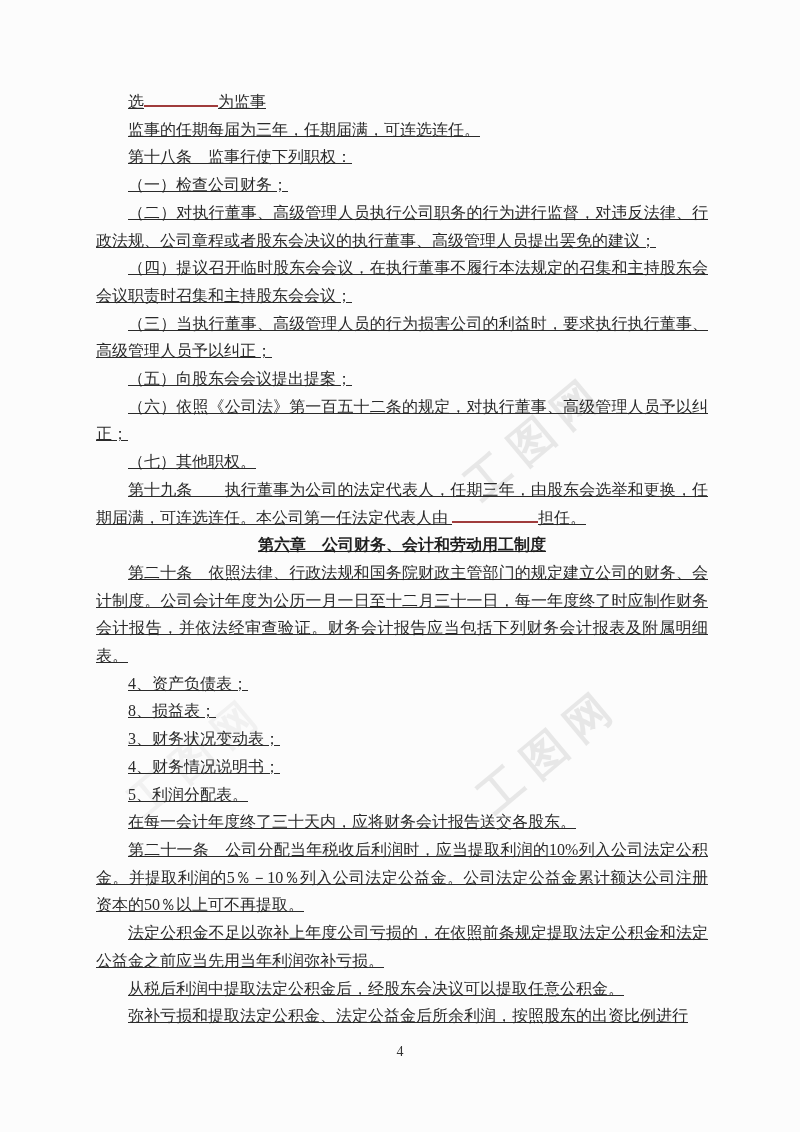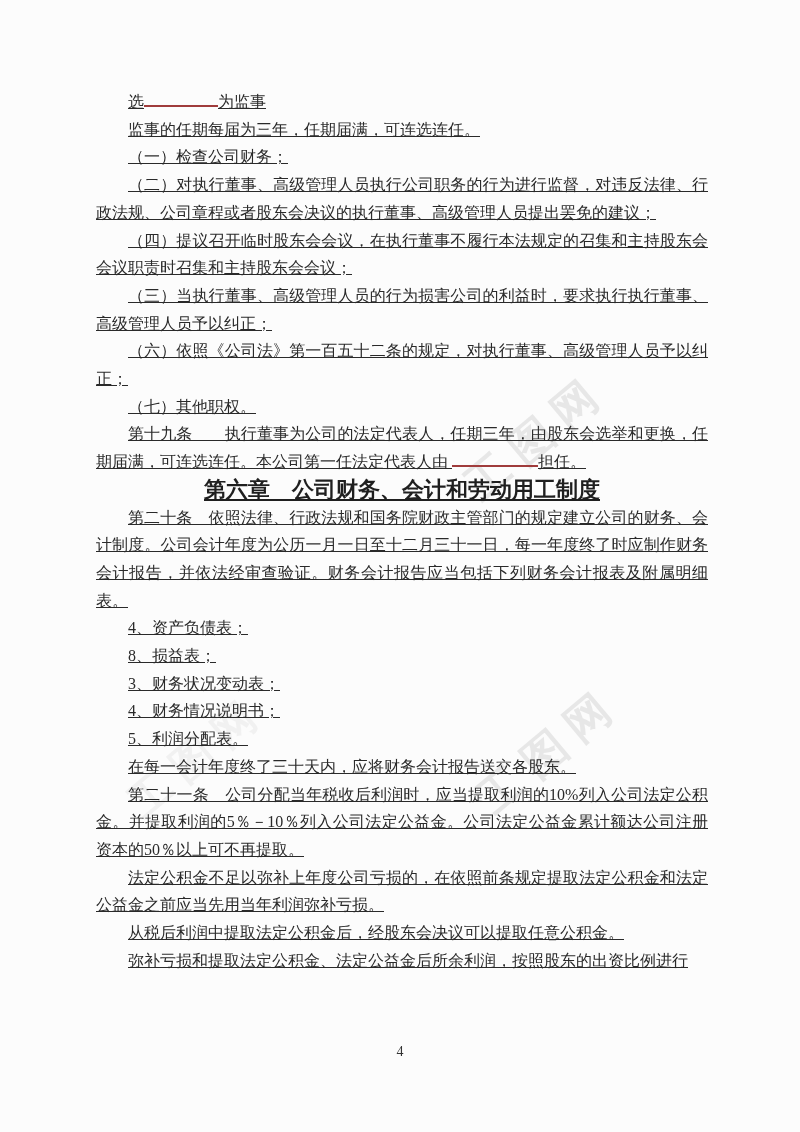--- a/index.html
+++ b/index.html
@@ -44,21 +44,21 @@
   }
   .content p, .content h2 {
     margin: 0;
     padding: 0;
     text-decoration: underline;
   }
   .content p.text, .content p.fill {
     text-indent: 2em;
   }
   .content h2.heading {
-    font-size: 22px;
+    font-size: 16px;
     font-weight: bold;
     text-align: center;
     text-indent: 0;
     line-height: 27.7px;
     color: #1f1f1f;
   }
   .blank {
     display: inline-block;
     height: 1em;
     border-bottom: 2px solid #a03c3c;
@@ -79,24 +79,26 @@
 
 <div class="page">
   <div class="watermark-layer">
       <span class="watermark" style="left: 472px; top: 462px; font-size: 44px; opacity: 0.14;">工图网</span>
       <span class="watermark" style="left: 485px; top: 775px; font-size: 44px; opacity: 0.14;">工图网</span>
       <span class="watermark" style="left: 135px; top: 780px; font-size: 42px; opacity: 0.07;">工图网</span>
     </div>
   <main class="content">
       <p class="fill"><span>选</span><span class="blank" style="width: 74px; border-bottom-color: rgb(160, 60, 60);"></span><span>为监事</span></p>
       <p class="text">监事的任期每届为三年，任期届满，可连选连任。</p>
+      <p class="text">第十八条　监事行使下列职权：</p>
       <p class="text">（一）检查公司财务；</p>
       <p class="text">（二）对执行董事、高级管理人员执行公司职务的行为进行监督，对违反法律、行政法规、公司章程或者股东会决议的执行董事、高级管理人员提出罢免的建议；</p>
       <p class="text">（四）提议召开临时股东会会议，在执行董事不履行本法规定的召集和主持股东会会议职责时召集和主持股东会会议；</p>
       <p class="text">（三）当执行董事、高级管理人员的行为损害公司的利益时，要求执行执行董事、高级管理人员予以纠正；</p>
+      <p class="text">（五）向股东会会议提出提案；</p>
       <p class="text">（六）依照《公司法》第一百五十二条的规定，对执行董事、高级管理人员予以纠正；</p>
       <p class="text">（七）其他职权。</p>
       <p class="fill"><span>第十九条　　执行董事为公司的法定代表人，任期三年，由股东会选举和更换，任期届满，可连选连任。本公司第一任法定代表人由 </span><span class="blank" style="width: 86px; border-bottom-color: rgb(160, 60, 60);"></span><span>担任。</span></p>
       <h2 class="heading">第六章　公司财务、会计和劳动用工制度</h2>
       <p class="text">第二十条　依照法律、行政法规和国务院财政主管部门的规定建立公司的财务、会计制度。公司会计年度为公历一月一日至十二月三十一日，每一年度终了时应制作财务会计报告，并依法经审查验证。财务会计报告应当包括下列财务会计报表及附属明细表。</p>
       <p class="text">4、资产负债表；</p>
       <p class="text">8、损益表；</p>
       <p class="text">3、财务状况变动表；</p>
       <p class="text">4、财务情况说明书；</p>
       <p class="text">5、利润分配表。</p>

